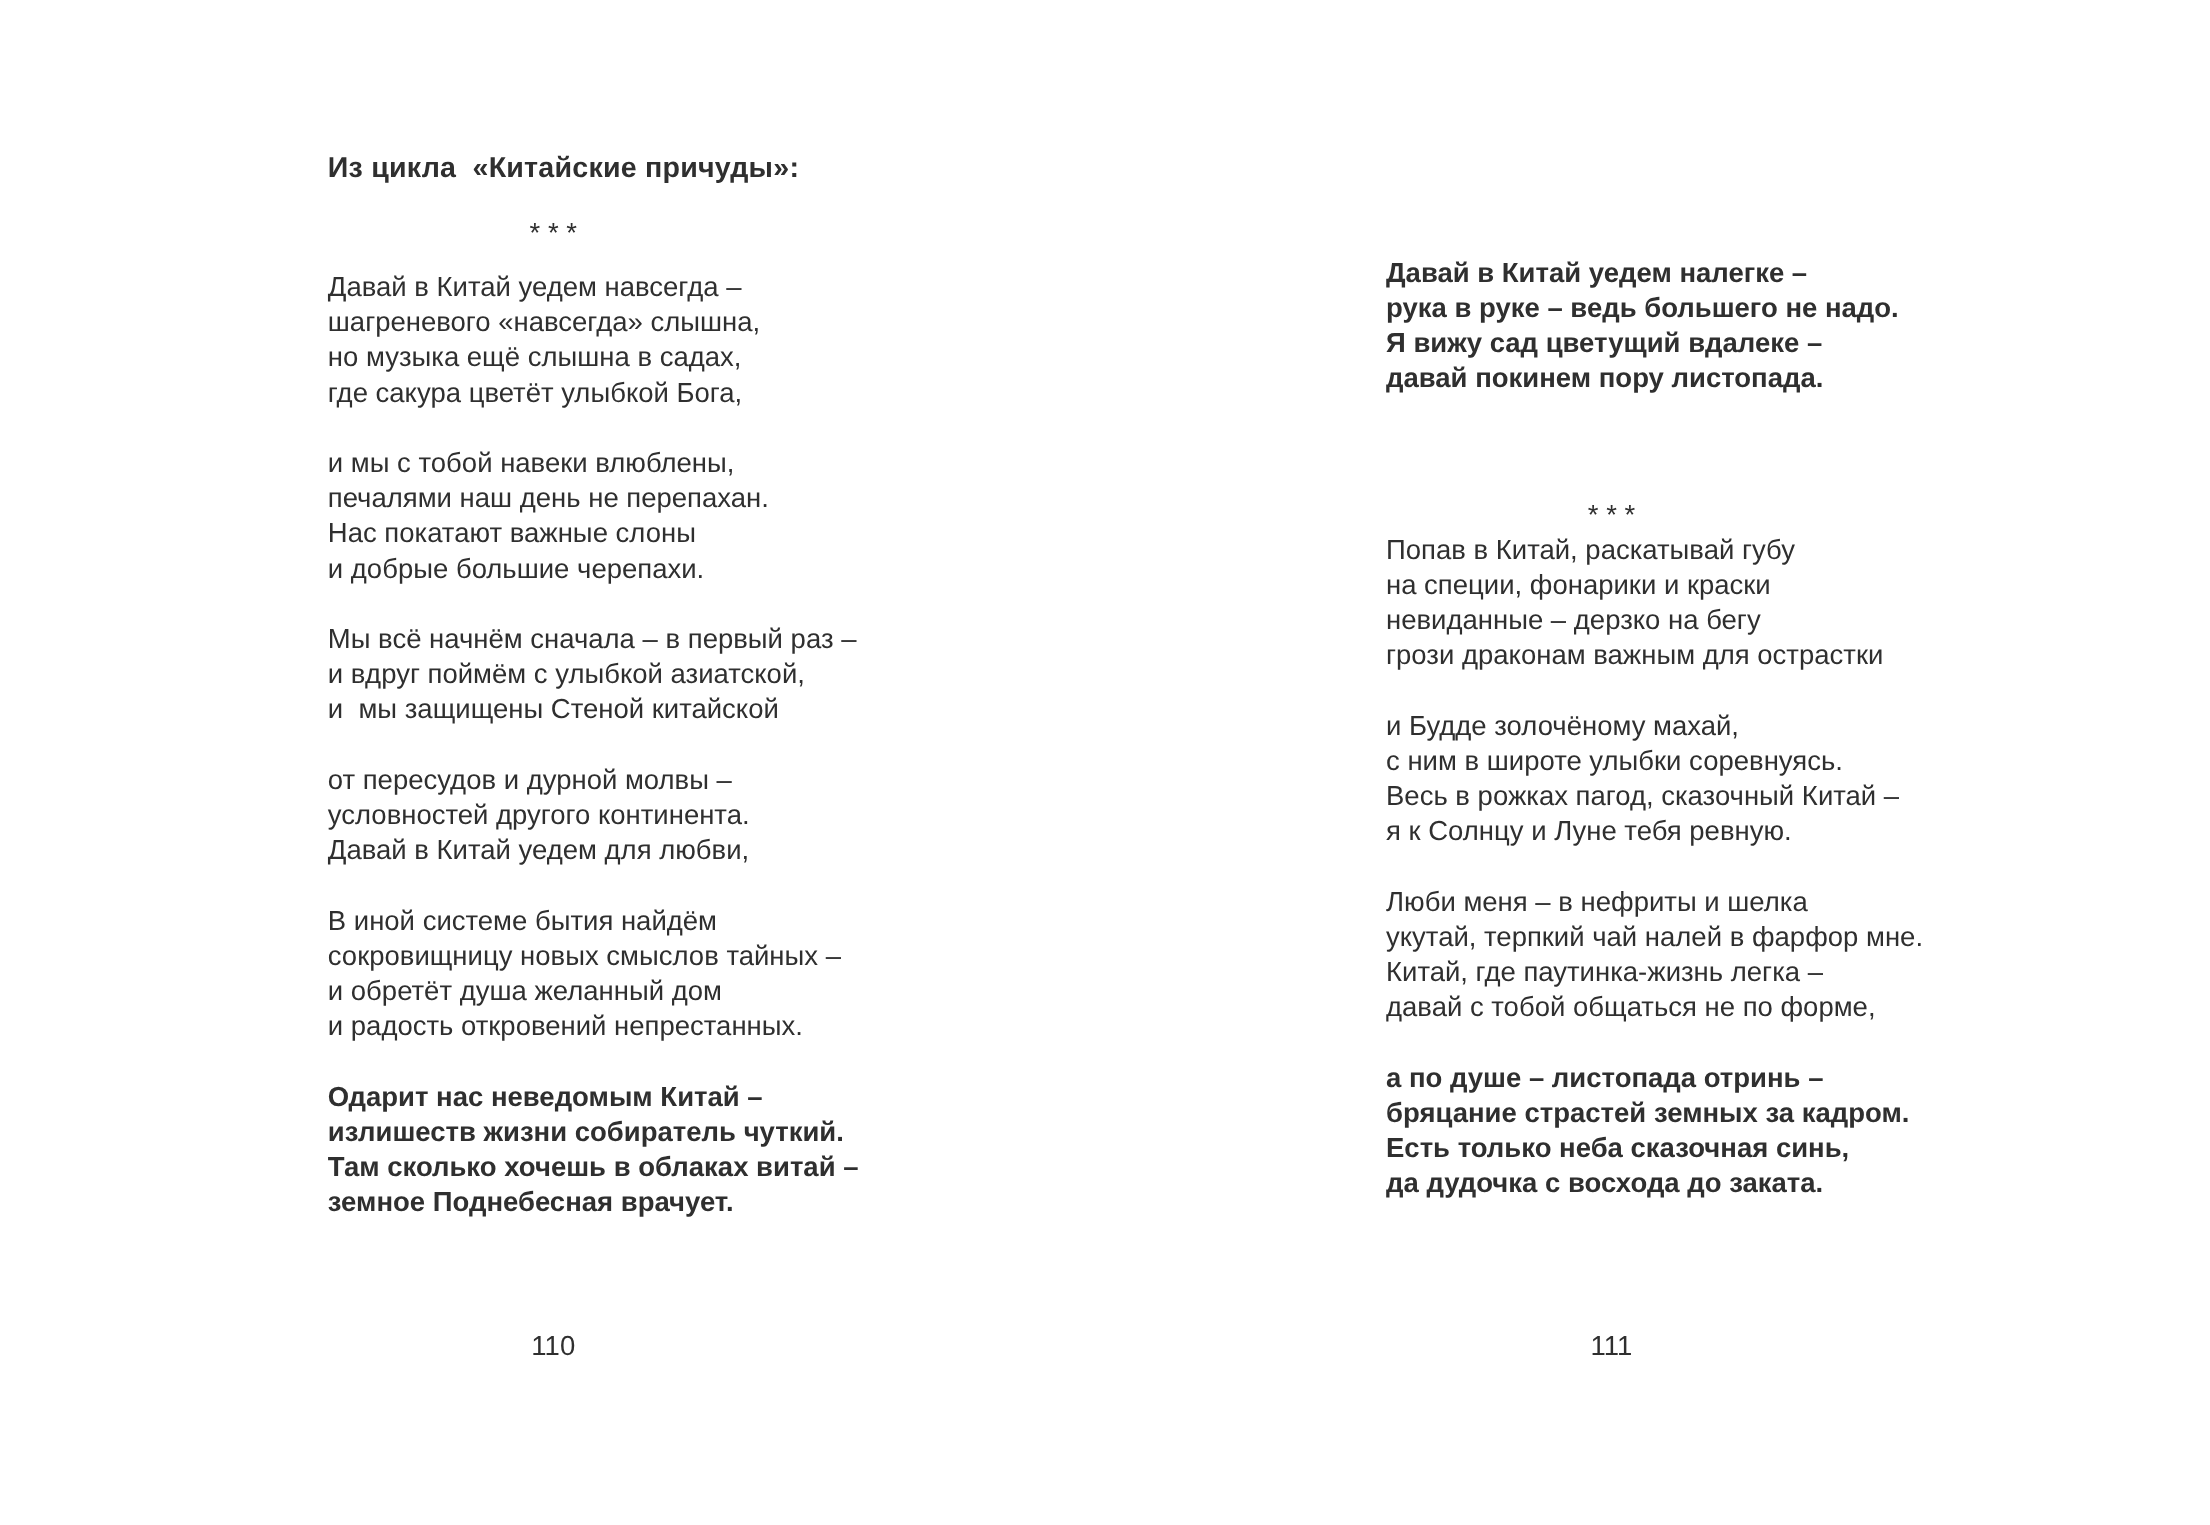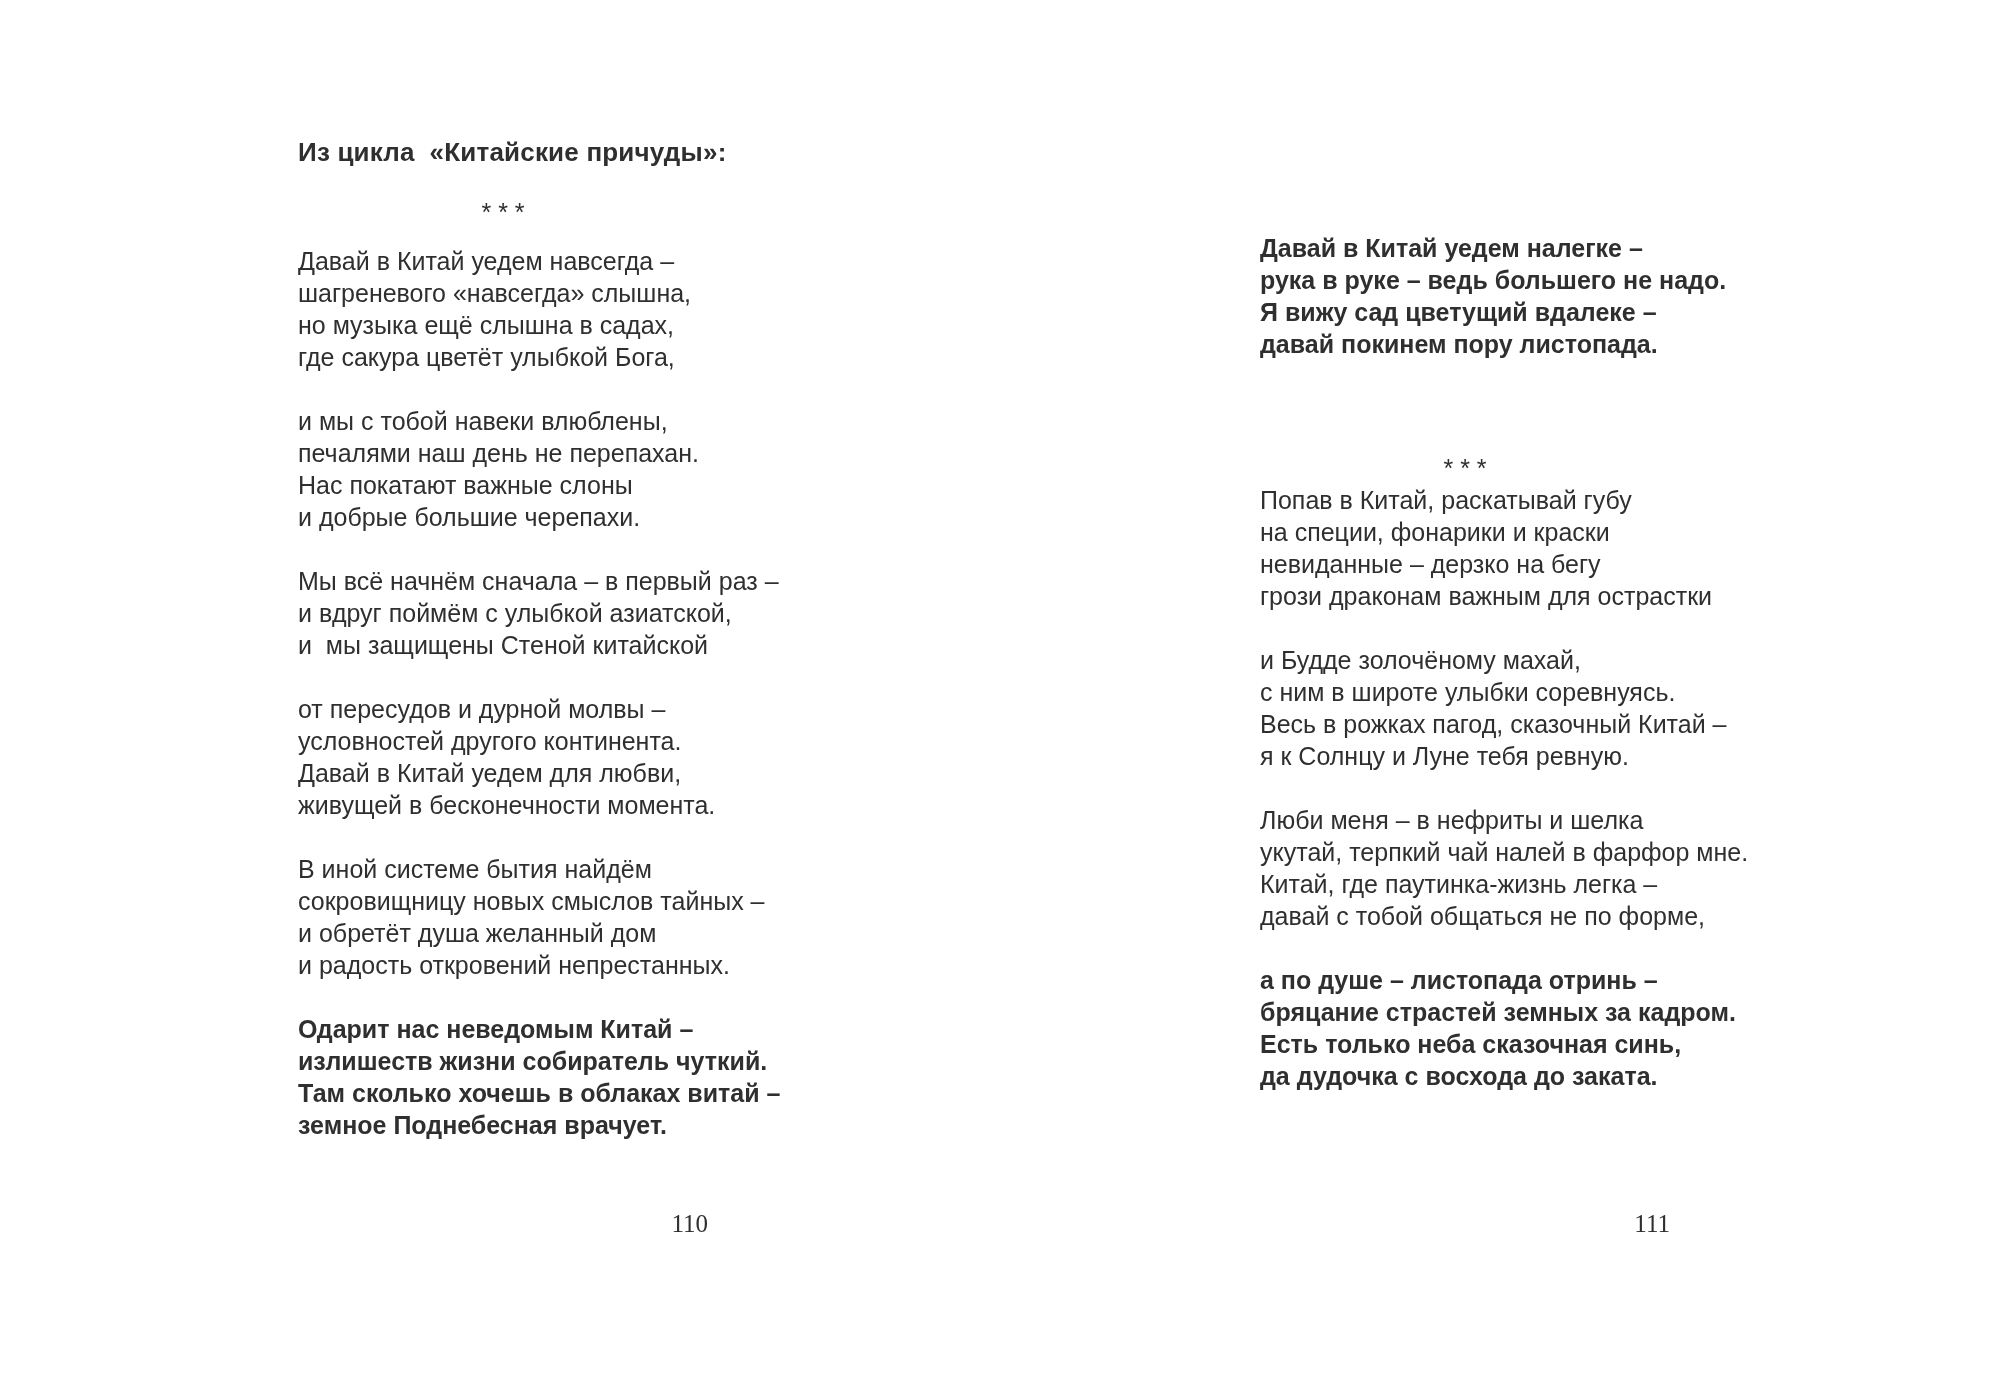--- a/index.html
+++ b/index.html
@@ -62,24 +62,23 @@
     font-size: 25px;
     line-height: 32px;
     white-space: pre-wrap;
   }
 
   .page-number {
     position: absolute;
     top: 1208px;
     left: 0;
     width: 410px;
-    text-align: right;
+    text-align: center;
     font-size: 25px;
     line-height: 32px;
-    font-family: Liberation Serif, serif;
   }
 </style>
 </head>
 <body>
 
 <div>
 
   <div class="column column-left">
     <h1 class="cycle-heading">Из цикла  «Китайские причуды»:</h1>
 
@@ -100,21 +99,20 @@
         </div>
         <div class="stanza">
           <div class="poem-line">Мы всё начнём сначала – в первый раз –</div>
           <div class="poem-line">и вдруг поймём с улыбкой азиатской,</div>
           <div class="poem-line">и  мы защищены Стеной китайской</div>
         </div>
         <div class="stanza">
           <div class="poem-line">от пересудов и дурной молвы –</div>
           <div class="poem-line">условностей другого континента.</div>
           <div class="poem-line">Давай в Китай уедем для любви,</div>
-          <div class="poem-line">живущей в бесконечности момента.</div>
         </div>
         <div class="stanza">
           <div class="poem-line">В иной системе бытия найдём</div>
           <div class="poem-line">сокровищницу новых смыслов тайных –</div>
           <div class="poem-line">и обретёт душа желанный дом</div>
           <div class="poem-line">и радость откровений непрестанных.</div>
         </div>
         <div class="stanza">
           <div class="poem-line">Одарит нас неведомым Китай –</div>
           <div class="poem-line">излишеств жизни собиратель чуткий.</div>

